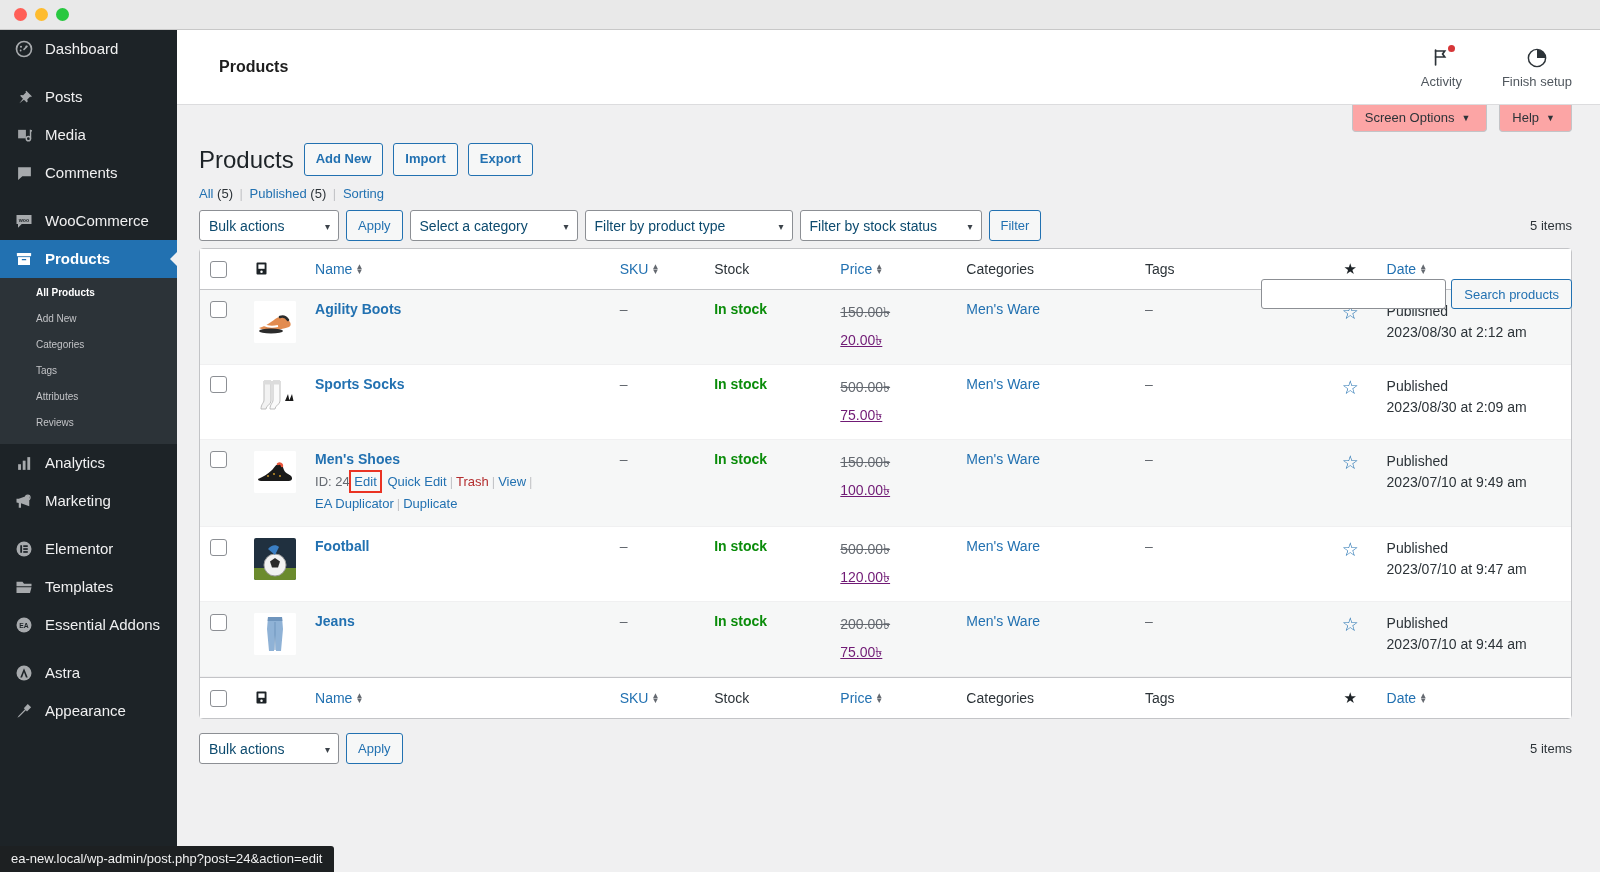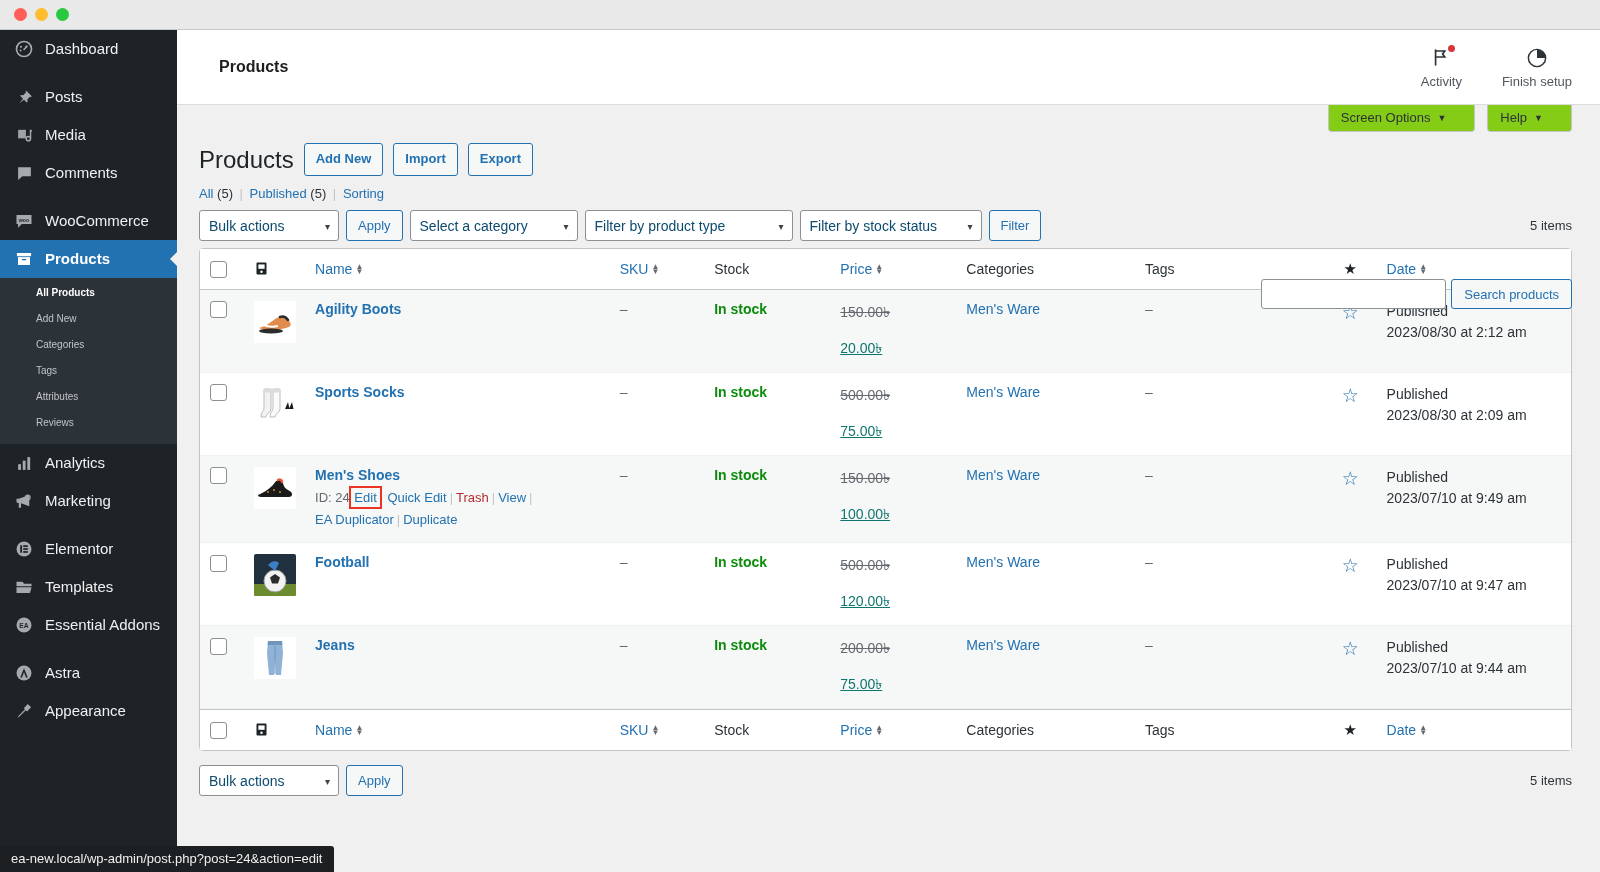--- a/index.html
+++ b/index.html
@@ -78,22 +78,22 @@
     background: #d63638; border-radius: 50%;
   }
 
   
   #screen-meta {
     position: relative; height: 34px; flex: 0 0 34px;
     display: flex; justify-content: flex-end; align-items: flex-start;
     padding-right: 28px; gap: 12px; background: #f0f0f1;
   }
   .meta-tab {
-    background: #84cc16; border: 1px solid #c3c4c7; border-top: none;
-    border-radius: 0 0 4px 4px; padding: 5px 28px 6px 12px;
+    background: #fca5a5; border: 1px solid #c3c4c7; border-top: none;
+    border-radius: 0 0 4px 4px; padding: 5px 16px 6px 12px;
     font-size: 13px; color: #2c3338; cursor: pointer;
     display: flex; align-items: center; gap: 7px;
   }
 
   
   #content { padding: 0 28px 0 22px; flex: 1 1 auto; overflow: hidden; }
 
   #page-head { display: flex; align-items: center; gap: 10px;
     padding-top: 4px; margin-bottom: 8px; }
   #page-title { font-size: 24px; font-weight: 400; color: #1d2327;
@@ -209,22 +209,22 @@
   .row-actions a.trash { color: #b32d2e; }
   .row-actions .divider { color: #c3c4c7; padding: 0 3px; }
   .row-actions .ra-id { color: #646970; }
   .edit-highlight {
     outline: 2px solid #ea3323; outline-offset: 2px;
     background: transparent; padding: 0 1px;
   }
   .instock { color: #0a8c0a; font-weight: 700; font-size: 14px; }
   .dash { color: #646970; }
   .price-old { text-decoration: line-through; color: #646970; display: block; }
-  .price-new { text-decoration: underline; color: #0f766e; display: block;
-    margin-top: 12px; }
+  .price-new { text-decoration: underline; color: #701a75; display: block;
+    margin-top: 4px; }
   .cat-link { color: #2271b1; text-decoration: none; cursor: pointer; }
   .date-cell { color: #2c3338; font-size: 14px; line-height: 1.5; }
   .star-outline { color: #2271b1; font-size: 19px; cursor: pointer; }
   .star-solid { color: #1d2327; font-size: 15px; }
 
   
   #status-bar {
     position: absolute; left: 0; bottom: 0;
     background: #1d2022; color: #f0f0f1;
     font-size: 13px; padding: 5px 11px 6px 11px;

